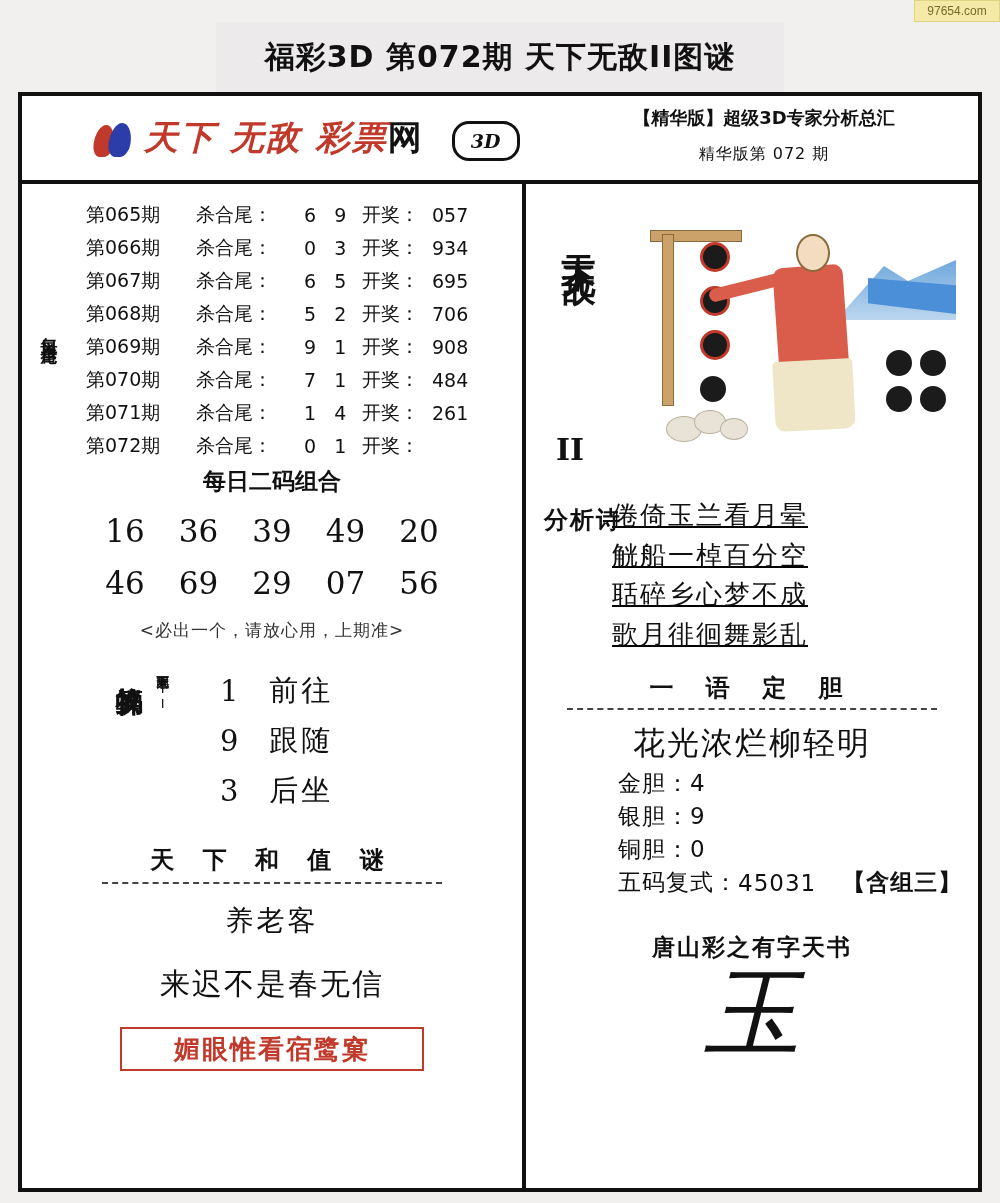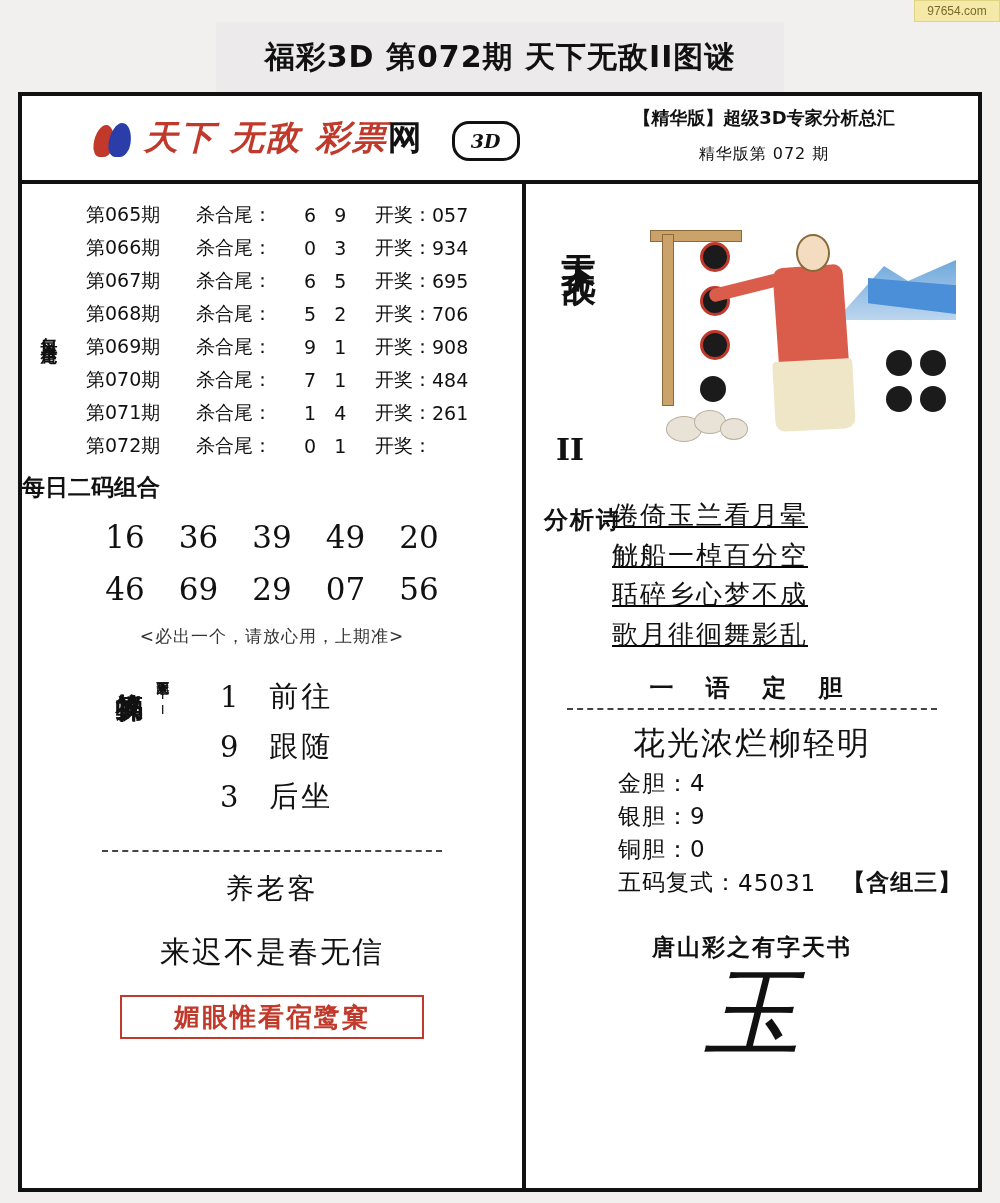--- a/index.html
+++ b/index.html
@@ -98,24 +98,24 @@
     font-family:"DejaVu Sans",sans-serif;
   }
   .kill-rows{flex:1;}
   .kill-row{
     display:flex;align-items:center;height:33px;font-size:19px;color:#111;
     font-family:"DejaVu Sans",sans-serif;
   }
   .kill-row .issue{width:110px;text-align:left;}
   .kill-row .kh{width:108px;}
   .kill-row .nums{width:58px;letter-spacing:6px;}
-  .kill-row .open{width:70px;text-align:right;}
+  .kill-row .open{width:70px;}
   .kill-row .res{width:70px;text-align:left;}
   .sec-title{
-    text-align:left;font-size:23px;font-weight:bold;color:#111;margin-top:6px;
+    text-align:center;font-size:23px;font-weight:bold;color:#111;margin-top:0;
     font-family:"DejaVu Sans",sans-serif;
   }
   .pair-row{
     display:flex;justify-content:center;gap:34px;margin-top:16px;
     font-size:31px;color:#111;font-family:"DejaVu Serif",serif;
   }
   .note{
     text-align:center;font-size:17px;color:#333;margin-top:18px;letter-spacing:1px;
     font-family:"DejaVu Sans",sans-serif;
   }
@@ -390,20 +390,21 @@
             <span class="w">跟随</span>
           </div>
           <div class="ant-row">
             <span class="n">3</span>
             <span class="w">后坐</span>
           </div>
         </div>
       </div>
 
       <div class="dash-title">
+        <div class="tx">天 下 和 值 谜</div>
         <div class="dash-line"></div>
       </div>
 
       <div class="center-big">养老客</div>
       <div class="center-big2">来迟不是春无信</div>
       <div class="redbox">媚眼惟看宿鹭窠</div>
 
     </div>
 
     <div class="col-right">

